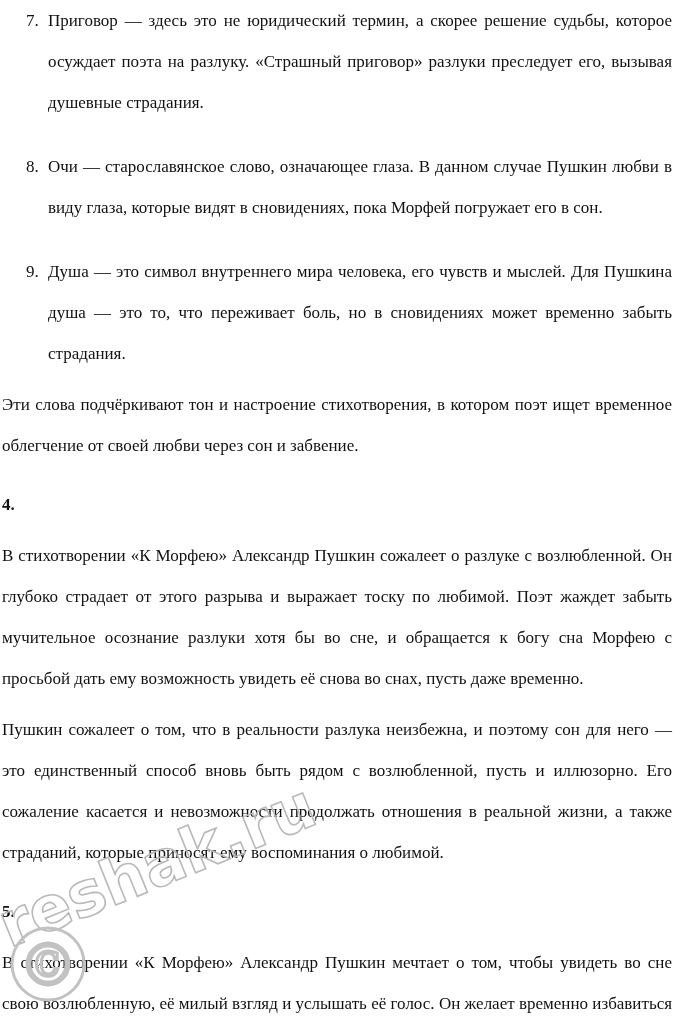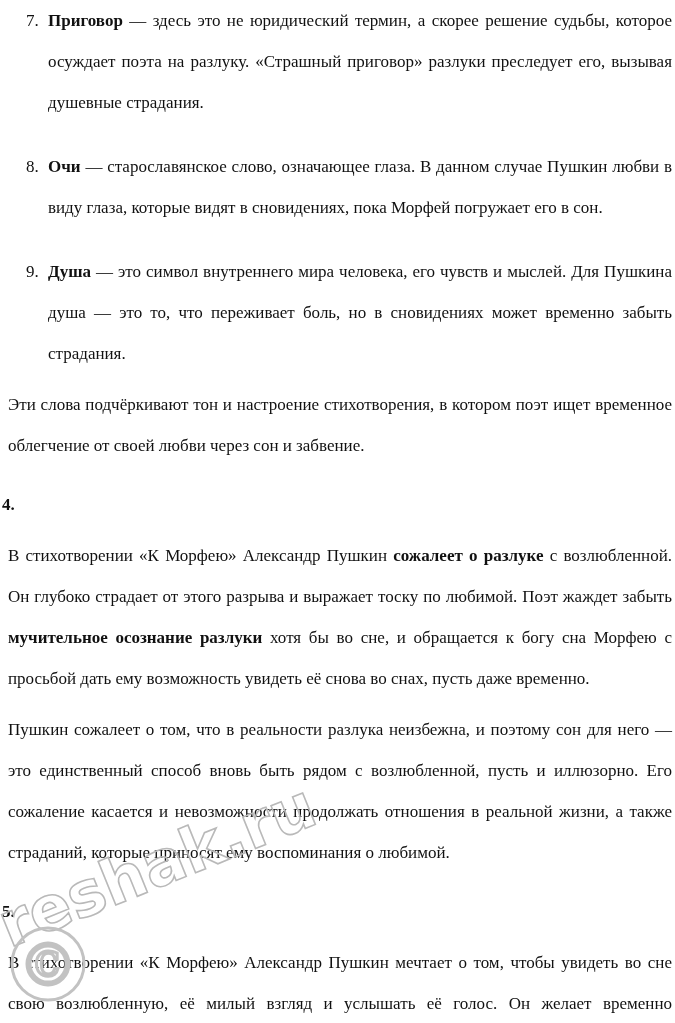--- a/index.html
+++ b/index.html
@@ -55,34 +55,34 @@
     hyphens: none;
   }
 
   
   .para {
     font-size: 17px;
     line-height: 41px;
     text-align: justify;
     text-justify: inter-word;
     margin: 0;
-    padding: 0 3px 0 8px;
+    padding: 0 3px 0 2px;
   }
   .para.last-line-left { text-align-last: left; }
 
   
   .heading {
     font-size: 17px;
     line-height: 41px;
     font-weight: bold;
     margin: 0;
     padding-left: 2px;
   }
 
-  b, .b { font-weight: bold; }
+  b, .b { font-weight: normal; }
 
   
   .gap-sm { height: 10px; }
   .gap-md { height: 18px; }
 
   
   .watermark {
     position: absolute;
     left: 0px;
     top: 852px;

